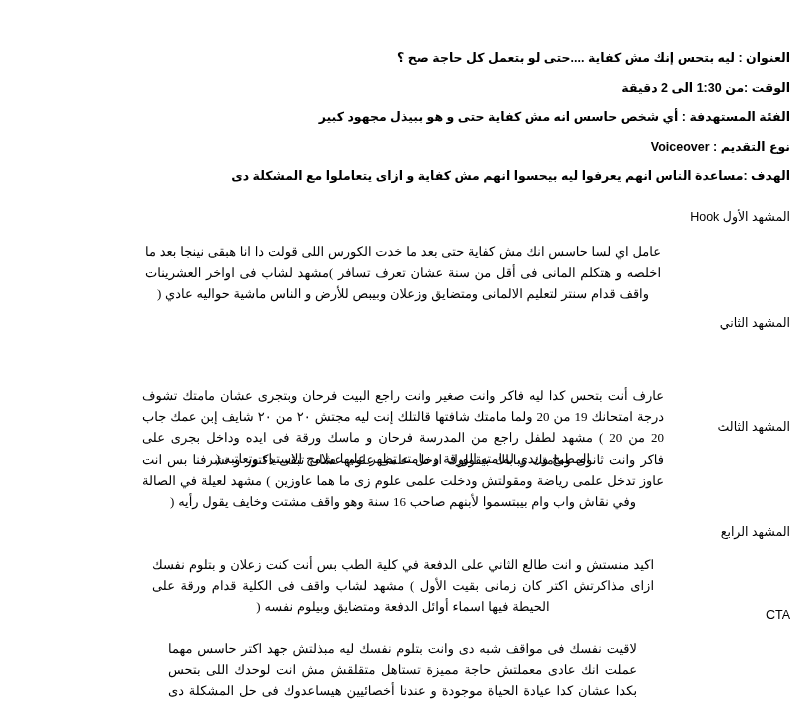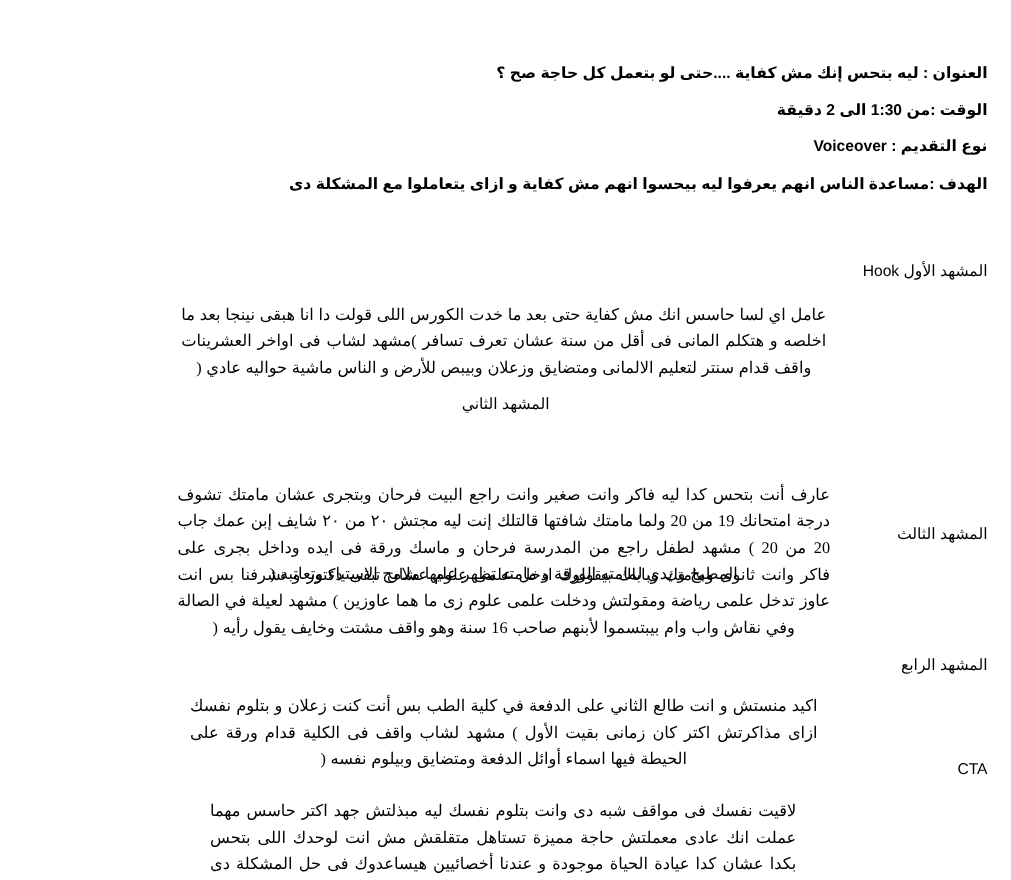--- a/index.html
+++ b/index.html
@@ -64,21 +64,21 @@
     unicode-bidi: isolate;
     word-spacing: 0.5px;
   }
 
   
   .sec { position: absolute; }
 
   .sec-hook      { top: 209px; right: 19px; left: 19px; }
   .para-hook     { top: 241px; right: 148px; left: 145px; }
 
-  .sec-two       { top: 315px; right: 19px; left: 19px; text-align: center; }
+  .sec-two       { top: 315px; right: 19px; left: 19px; }
   .para-two      { top: 345px; right: 145px; left: 142px; margin-top: 40px; }
 
   .sec-three     { top: 419px; right: 19px; left: 19px; }
   .para-three    { top: 449px; right: 145px; left: 142px; }
 
   .sec-four      { top: 524px; right: 19px; left: 19px; }
   .para-four     { top: 554px; right: 155px; left: 152px; }
 
   .sec-cta       { top: 608px; right: 19px; left: 19px; }
   .para-cta      { top: 638px; right: 172px; left: 168px; }
@@ -86,20 +86,21 @@
   .para-cta      { text-align-last: center; }
 </style>
 </head>
 <body>
 
 <div class="page">
 
   <div class="meta-block">
     <div class="meta-line">العنوان : ليه بتحس إنك مش كفاية ....حتى لو بتعمل كل حاجة صح ؟</div>
     <div class="meta-line">الوقت :من 1:30 الى 2 دقيقة</div>
+    <div class="meta-line">الفئة المستهدفة : أي شخص حاسس انه مش كفاية حتى و هو ببيذل مجهود كبير</div>
     <div class="meta-line">نوع التقديم : Voiceover</div>
     <div class="meta-line">الهدف :مساعدة الناس انهم يعرفوا ليه بيحسوا انهم مش كفاية و ازاى يتعاملوا مع المشكلة دى</div>
   </div>
 
   <div class="sec sec-hook section-heading">المشهد الأول Hook</div>
   <div class="sec para-hook body-para">عامل اي لسا حاسس انك مش كفاية حتى بعد ما خدت الكورس اللى قولت دا انا هبقى نينجا بعد ما اخلصه و هتكلم المانى فى أقل من سنة عشان تعرف تسافر )مشهد لشاب فى اواخر العشرينات واقف قدام سنتر لتعليم الالمانى ومتضايق وزعلان وبيبص للأرض و الناس ماشية حواليه عادي (</div>
 
   <div class="sec sec-two section-heading">المشهد الثاني</div>
   <div class="sec para-two body-para">عارف أنت بتحس كدا ليه فاكر وانت صغير وانت راجع البيت فرحان وبتجرى عشان مامتك تشوف درجة امتحانك 19 من 20 ولما مامتك شافتها قالتلك إنت ليه مجتش ٢٠ من ٢٠ شايف إبن عمك جاب 20 من 20 ) مشهد لطفل راجع من المدرسة فرحان و ماسك ورقة فى ايده وداخل بجرى على المطبخ و يدى لمامته الورقة و مامته تظهر عليها ملامح الاستياء وتعاتبه (</div>
 

